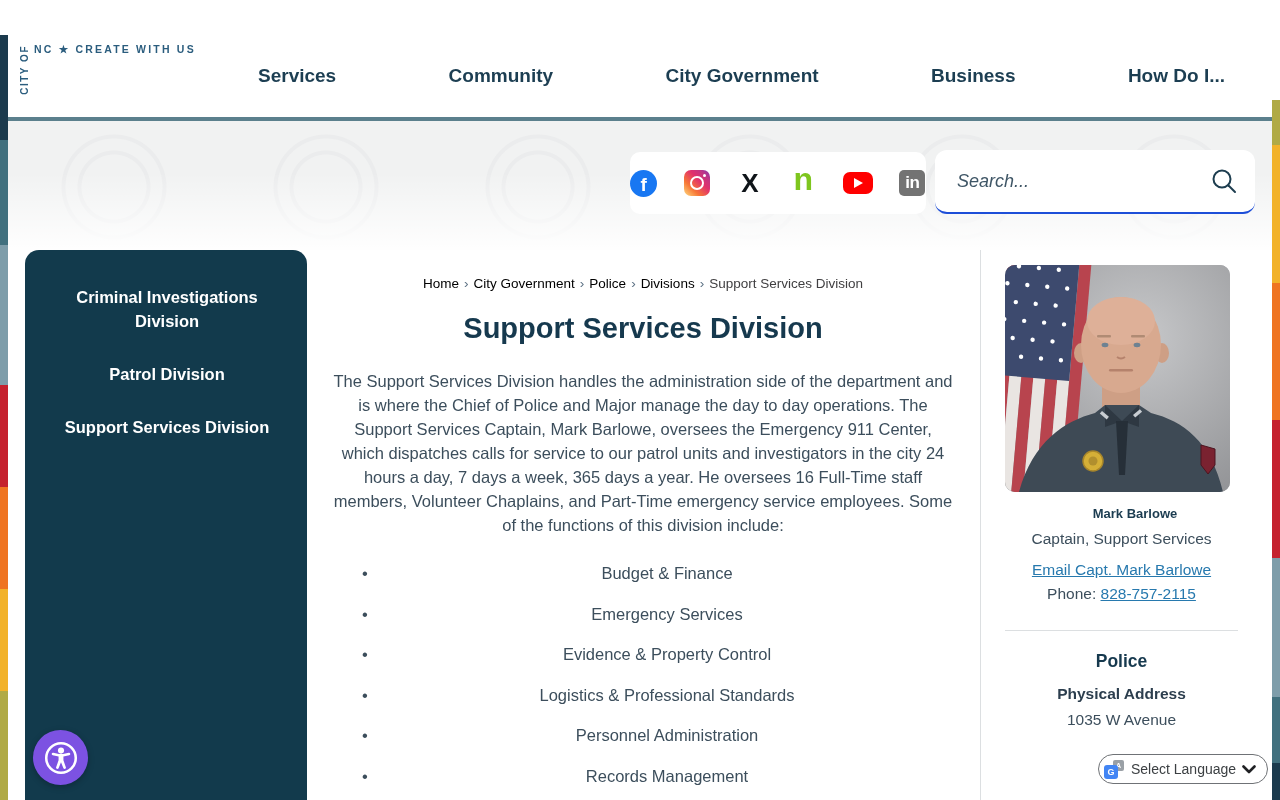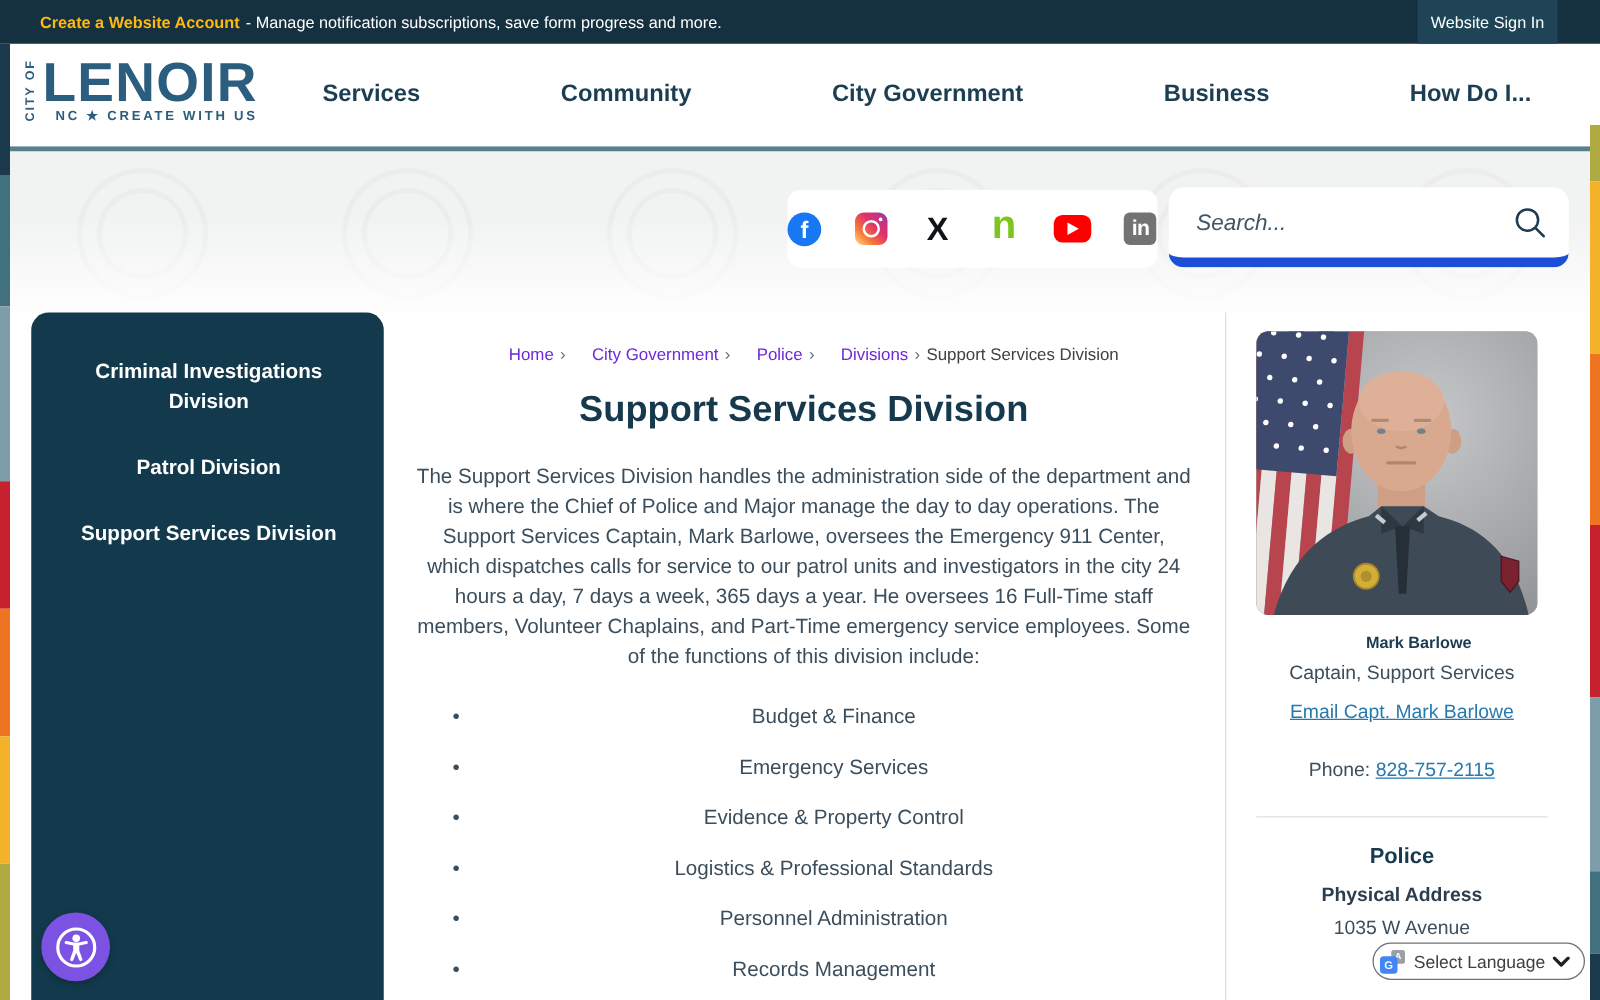--- a/index.html
+++ b/index.html
@@ -31,51 +31,51 @@
   .social-link { display:flex; align-items:center; justify-content:center; width:30px; height:30px; cursor:pointer; text-decoration:none; }
   .icon-fb { width:27px; height:27px; border-radius:50%; background:#1877F2; color:#fff; font-weight:bold; font-size:19px; display:flex; align-items:flex-end; justify-content:center; line-height:25px; }
   .icon-ig { width:26px; height:26px; border-radius:7px; background:linear-gradient(45deg,#FFDC80 0%,#F77737 30%,#E1306C 60%,#C13584 80%,#833AB4 100%); position:relative; }
   .icon-ig::before { content:""; position:absolute; inset:6px; border:2px solid #fff; border-radius:50%; }
   .icon-ig::after { content:""; position:absolute; top:4px; right:4px; width:3px; height:3px; background:#fff; border-radius:50%; }
   .icon-x { font-weight:900; font-size:26px; color:#0F1419; line-height:1; }
   .icon-nd { font-weight:800; font-size:32px; color:#7EC61E; line-height:0.8; margin-top:-6px; }
   .icon-yt { width:32px; height:22px; background:#FF0000; border-radius:7px; display:flex; align-items:center; justify-content:center; }
   .icon-yt i { display:block; width:0; height:0; border-left:9px solid #fff; border-top:5.5px solid transparent; border-bottom:5.5px solid transparent; margin-left:2px; }
   .icon-li { width:26px; height:26px; background:#737373; border-radius:5px; color:#fff; font-weight:bold; font-size:17px; display:flex; align-items:center; justify-content:center; letter-spacing:-0.5px; }
-  .search-box { position:absolute; left:927px; top:29px; width:320px; height:64px; background:#fff; border-radius:12px; border-bottom:8px solid #1d4ed8; display:flex; align-items:center; padding:0 16px 0 22px; z-index:2; }
+  .search-box { position:absolute; left:927px; top:29px; width:320px; height:64px; background:#fff; border-radius:12px; border-bottom:2px solid #1d4ed8; display:flex; align-items:center; padding:0 16px 0 22px; z-index:2; }
   .search-input { flex:1; border:none; outline:none; font-size:18px; font-style:italic; color:#3F5666; background:transparent; font-family:inherit; min-width:0; }
   .search-input::placeholder { color:#3F5666; opacity:1; }
   .search-btn { border:none; background:transparent; cursor:pointer; display:flex; align-items:center; }
 
   
   .main { position:absolute; top:250px; left:8px; width:1272px; height:550px; background:#fff; z-index:2;text-align:center; }
   .left-nav { position:absolute; left:17px; top:0; width:282px; height:550px; background:#123A4C; border-radius:14px 14px 0 0; padding:35px 30px 0 32px; }
   .left-nav-item { display:block; color:#fff; font-weight:bold; font-size:16.5px; line-height:24px; margin-bottom:29px; text-decoration:none; cursor:pointer; }
 
   .content { position:absolute; left:324px; top:0; width:622px; }
   .breadcrumb { margin-top:26px; font-size:13.5px; }
-  .breadcrumb a { color:#6d28d9; text-decoration:none; cursor:pointer;margin-left:16px; }
+  .breadcrumb a { color:#000000; text-decoration:none; cursor:pointer; }
   .breadcrumb .sep { margin:0 5px; color:#5C7184; }
   .breadcrumb .current { color:#414042; }
   .page-title { margin-top:21px; font-size:29px; font-weight:bold; color:#16394E; }
   .intro { margin-top:24px; font-size:16.5px; line-height:24px; color:#3C4E5C; }
   .functions { margin-top:22px; list-style:none; }
   .functions li { position:relative; padding-left:48px; font-size:16.5px; line-height:29.5px; color:#3C4E5C;margin-top:11px; }
   .functions li::before { content:"•"; position:absolute; left:30px; color:#3C4E5C; }
 
   .v-divider { position:absolute; left:972px; top:0; width:1px; height:550px; background:#DCDFE1; }
 
   .right-col { position:absolute; left:997px; top:0; width:233px; }
   .contact-heading { margin-top:27px; font-size:21px; font-weight:bold; color:#12455E; }
   .photo { margin-top:15px; width:225px; height:227px; border-radius:10px; overflow:hidden; background:#a7a8aa; }
   .photo svg { display:block; }
   .person-name { margin-top:14px; font-size:13px; font-weight:bold; color:#1B3C50;margin-left:27px; }
   .person-role { margin-top:9px; font-size:15.5px; color:#3C4E5C; }
   .email-link { display:inline-block; margin-top:13px; font-size:15.5px; color:#2779AE; text-decoration:underline; cursor:pointer; }
-  .phone-row { margin-top:29px; font-size:15.5px; color:#3C4E5C; }
+  .phone-row { margin-top:6px; font-size:15.5px; color:#3C4E5C; }
   .phone-row a { color:#2779AE; text-decoration:underline; cursor:pointer; }
   .dept { margin-top:27px; border-top:1px solid #DCDFE1; padding-top:20px; }
   .dept-name { font-size:17.5px; font-weight:bold; color:#16394E; }
   .addr-heading { margin-top:13px; font-size:15.5px; font-weight:bold; color:#2C3E4E; }
   .addr-line { margin-top:8px; font-size:15.5px; color:#3C4E5C; }
 
   
   .edge-left { position:absolute; left:0; top:35px; width:8px; height:765px; z-index:5; }
   .edge-right { position:absolute; left:1272px; top:100px; width:8px; height:700px; z-index:5; }
   .edge-seg { width:100%; }
@@ -86,31 +86,25 @@
   .translate-label { font-size:14px; color:#3C4043; white-space:nowrap; }
   .gt-icon { position:relative; width:21px; height:21px; flex:0 0 auto; }
   .gt-back { position:absolute; top:1px; right:1px; width:11px; height:11px; background:#9AA0A6; border-radius:2px; color:#fff; font-size:7px; font-weight:bold; display:flex; align-items:center; justify-content:center; }
   .gt-front { position:absolute; bottom:1px; left:0; width:14px; height:14px; background:#4285F4; border-radius:3px; color:#fff; font-size:9px; font-weight:bold; display:flex; align-items:center; justify-content:center; }
 </style>
 </head>
 <body>
 
 <div class="page">
 
-  <div class="topbar">
-    <a class="account-link">Create a Website Account</a>
-    <span>- Manage notification subscriptions, save form progress and more.</span>
-    <button class="signin">Website Sign In</button>
-  </div>
 
   <div class="header">
     <div class="logo">
       <span class="logo-cityof">CITY OF</span>
       <span>
-        <span class="logo-name">LENOIR</span>
         <span class="logo-tagline">NC ★ CREATE WITH US</span>
       </span>
     </div>
     <nav class="main-nav">
       <a class="nav-item">Services</a>
       <a class="nav-item">Community</a>
       <a class="nav-item">City Government</a>
       <a class="nav-item">Business</a>
       <a class="nav-item">How Do I...</a>
     </nav>

